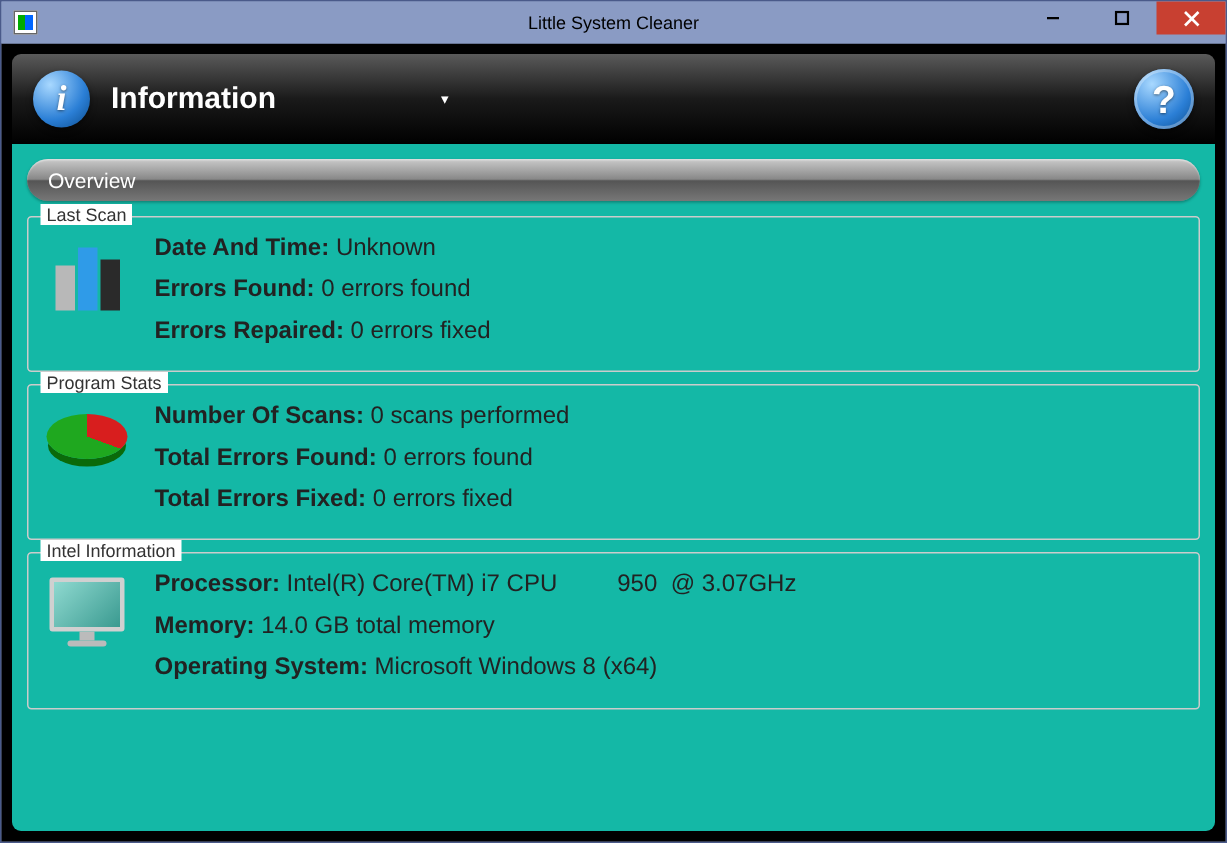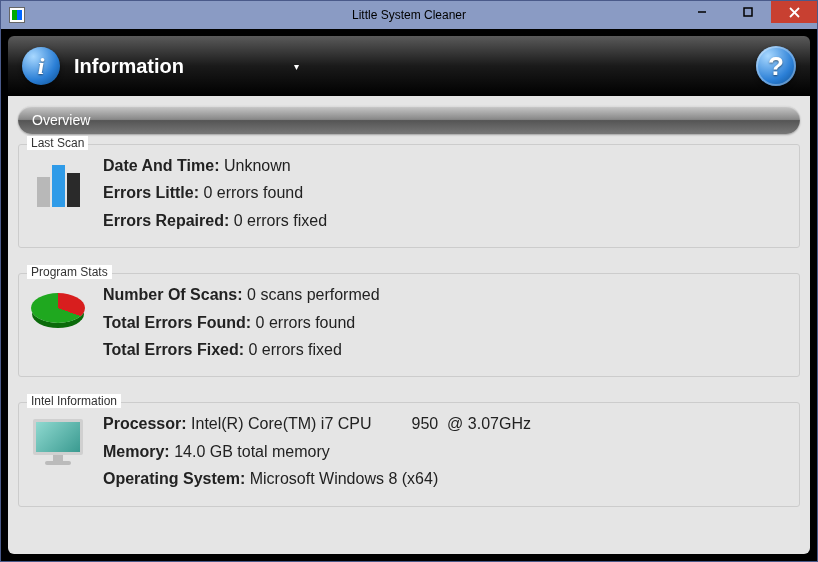--- a/index.html
+++ b/index.html
@@ -126,41 +126,41 @@
   box-shadow: 0 2px 4px rgba(0,0,0,.5), inset 0 0 0 2px rgba(255,255,255,.3);
 }
 .help-icon span {
   font-weight: bold;
   font-size: 26px;
   color: #fff;
   text-shadow: 0 1px 2px rgba(0,0,0,.5);
 }
 .main-panel {
   flex: 1;
-  background: #e5e5e5;
+  background: #14b8a6;
   border-radius: 0 0 6px 6px;
   padding: 10px;
   overflow: auto;
 }
 .overview-bar {
   height: 28px;
   background: linear-gradient(to bottom, #cacaca 0%, #888 48%, #555 52%, #777 100%);
   border-radius: 14px;
   color: #fff;
   font-size: 14px;
   display: flex;
   align-items: center;
   padding-left: 14px;
   box-shadow: inset 0 1px 1px rgba(255,255,255,.4), 0 1px 2px rgba(0,0,0,.3);
   margin-bottom: 10px;
 }
 .group {
   border: 1px solid #ccc;
   border-radius: 3px;
-  margin-bottom: 25px;
+  margin-bottom: 8px;
   padding: 10px 10px 10px 10px;
   position: relative;
 }
 .group-title {
   position: absolute;
   top: -9px;
   left: 8px;
   background: #fff;
   padding: 0 4px;
   font-size: 12px;
@@ -286,21 +286,21 @@
         <div class="group-body">
           <div class="grp-icon">
             <svg class="bars-svg" width="54" height="54" viewBox="0 0 54 54">
               <rect class="b1" x="6" y="20" width="13" height="30"></rect>
               <rect class="b2" x="21" y="8" width="13" height="42"></rect>
               <rect class="b3" x="36" y="16" width="13" height="34"></rect>
             </svg>
           </div>
           <div class="info-list">
             <div class="info-row"><b>Date And Time:</b> <span>Unknown</span></div>
-            <div class="info-row"><b>Errors Little:</b> <span>0 errors found</span></div>
+            <div class="info-row"><b>Errors Found:</b> <span>0 errors found</span></div>
             <div class="info-row"><b>Errors Repaired:</b> <span>0 errors fixed</span></div>
           </div>
         </div>
       </div>
 
       <div class="group">
         <div class="group-title">Program Stats</div>
         <div class="group-body">
           <div class="grp-icon">
             <div class="pie-wrap">

